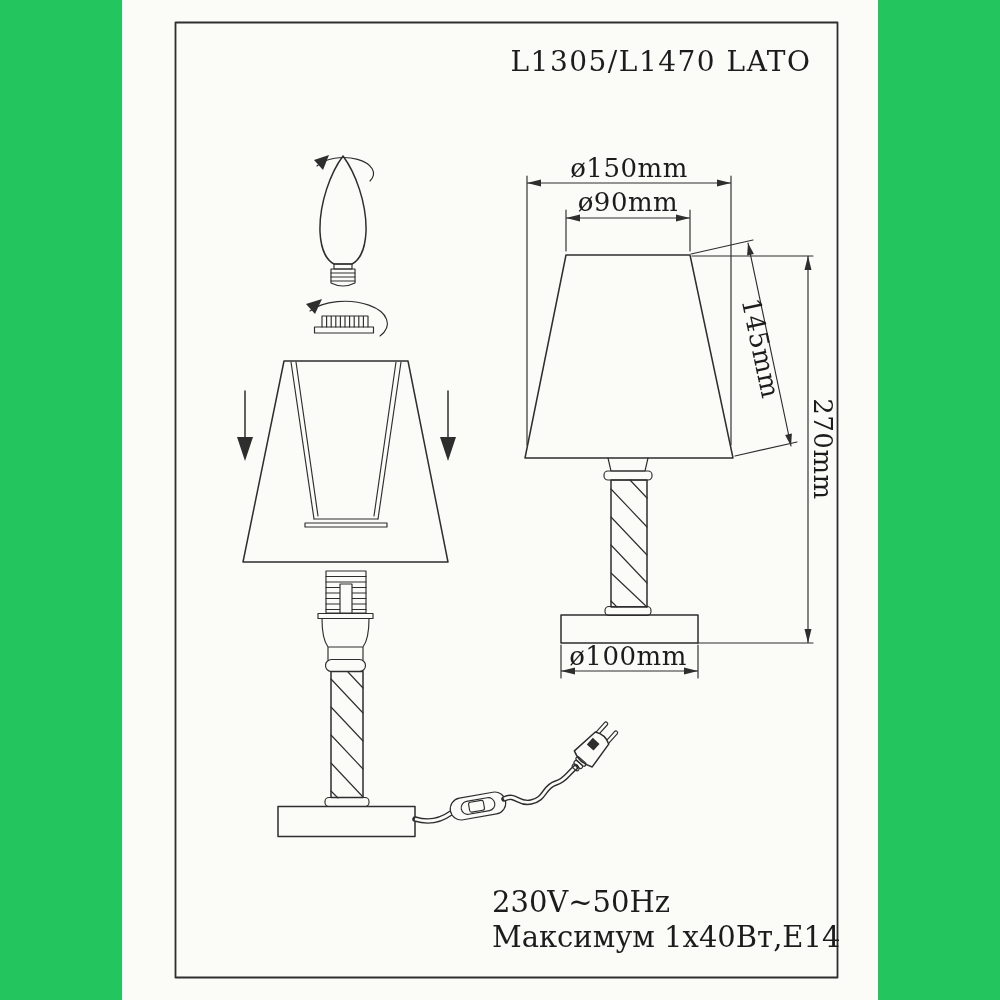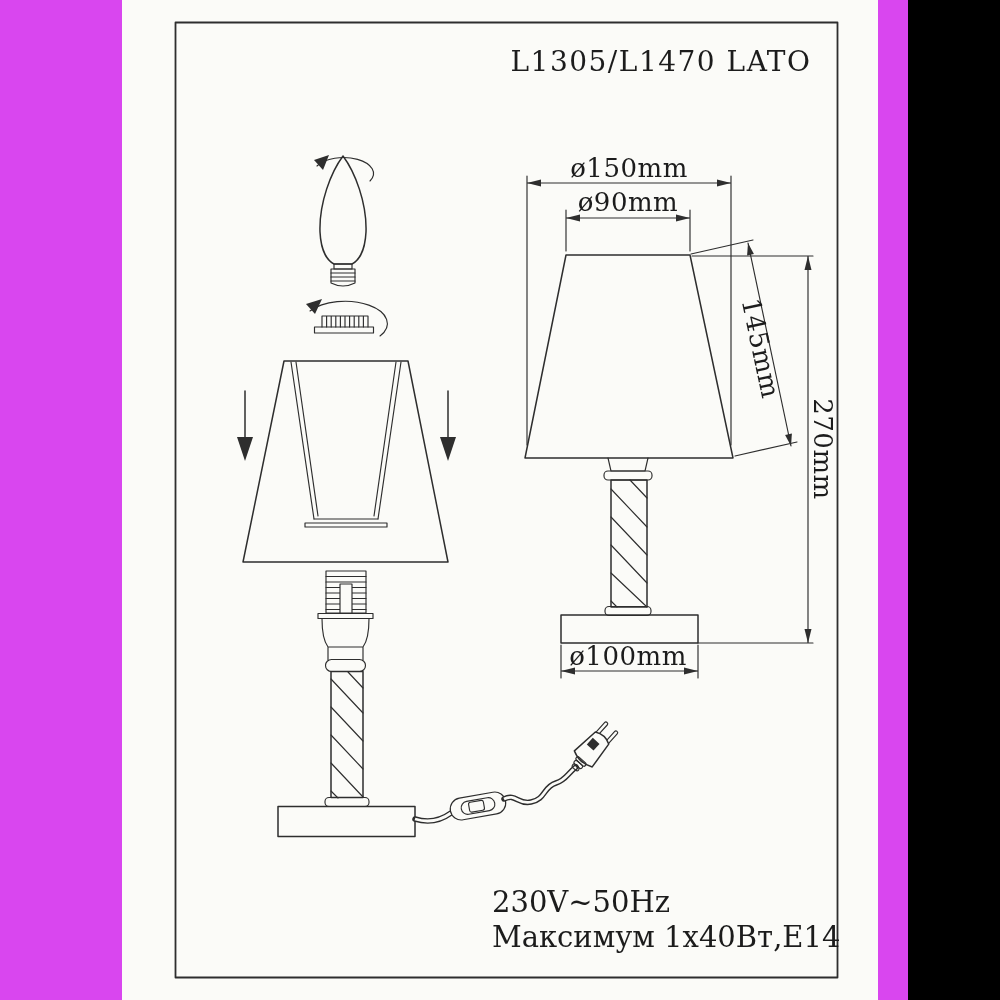--- a/index.html
+++ b/index.html
@@ -1,16 +1,16 @@
 <!DOCTYPE html>
 <html><head>
 <meta charset="utf-8">
 <style>
   html,body{margin:0;padding:0;background:#000;}
-  .stage{position:relative;width:908px;height:1000px;background:#d946ef;overflow:hidden;
+  .stage{position:relative;width:1000px;height:1000px;background:#22c55e;overflow:hidden;
          font-family:"DejaVu Serif","Liberation Serif",serif;}
   svg{position:absolute;left:0;top:0;}
   .ink{stroke:#2e2e2e;fill:none;stroke-width:1.5;stroke-linecap:round;stroke-linejoin:round;}
   .thin{stroke-width:1.15;}
   .heavy{stroke-width:1.8;}
   .solid{fill:#2e2e2e;stroke:none;}
   .paperfill{fill:#fbfbf8;}
   text{fill:#1c1c1c;}
   .title{font-size:28px;letter-spacing:1.5px;}
   .dim{font-size:26px;letter-spacing:0.5px;}

